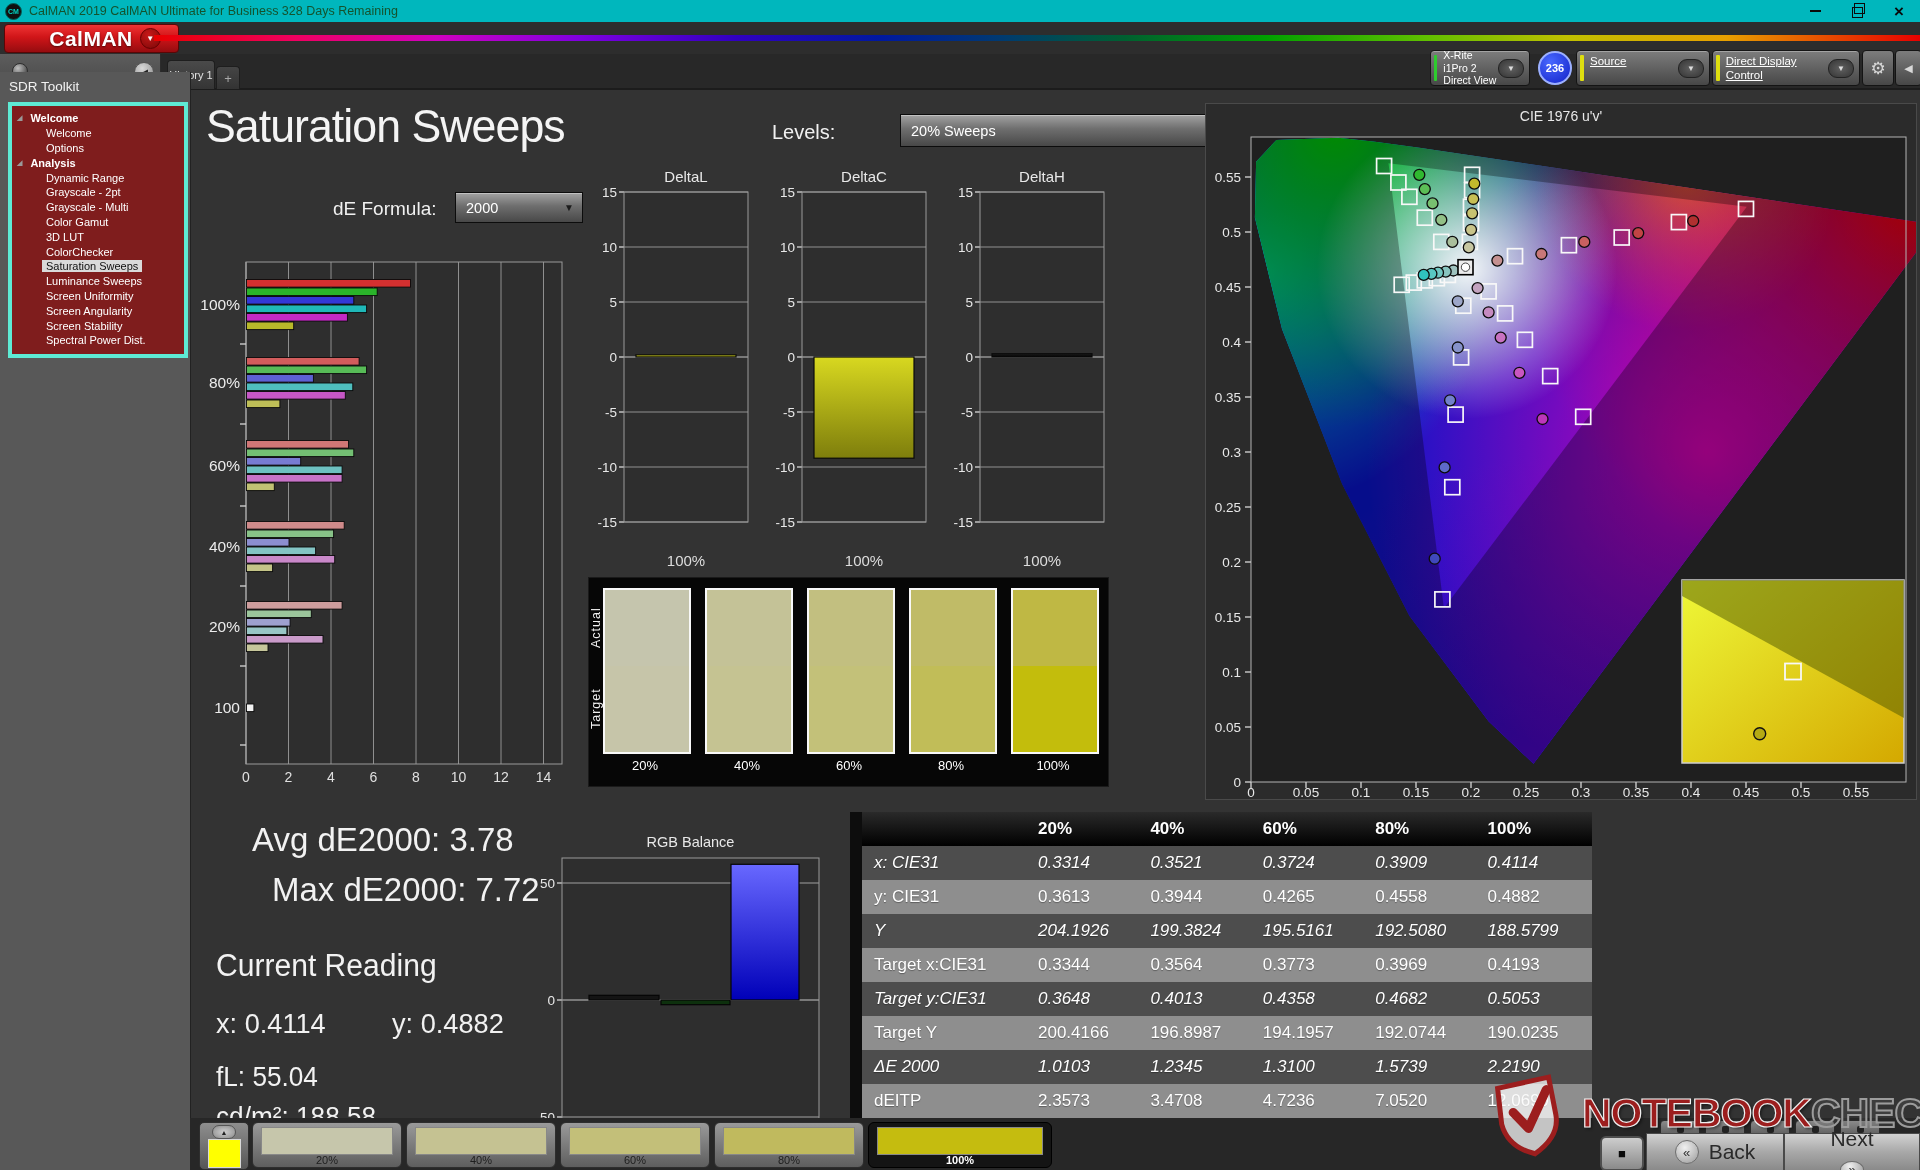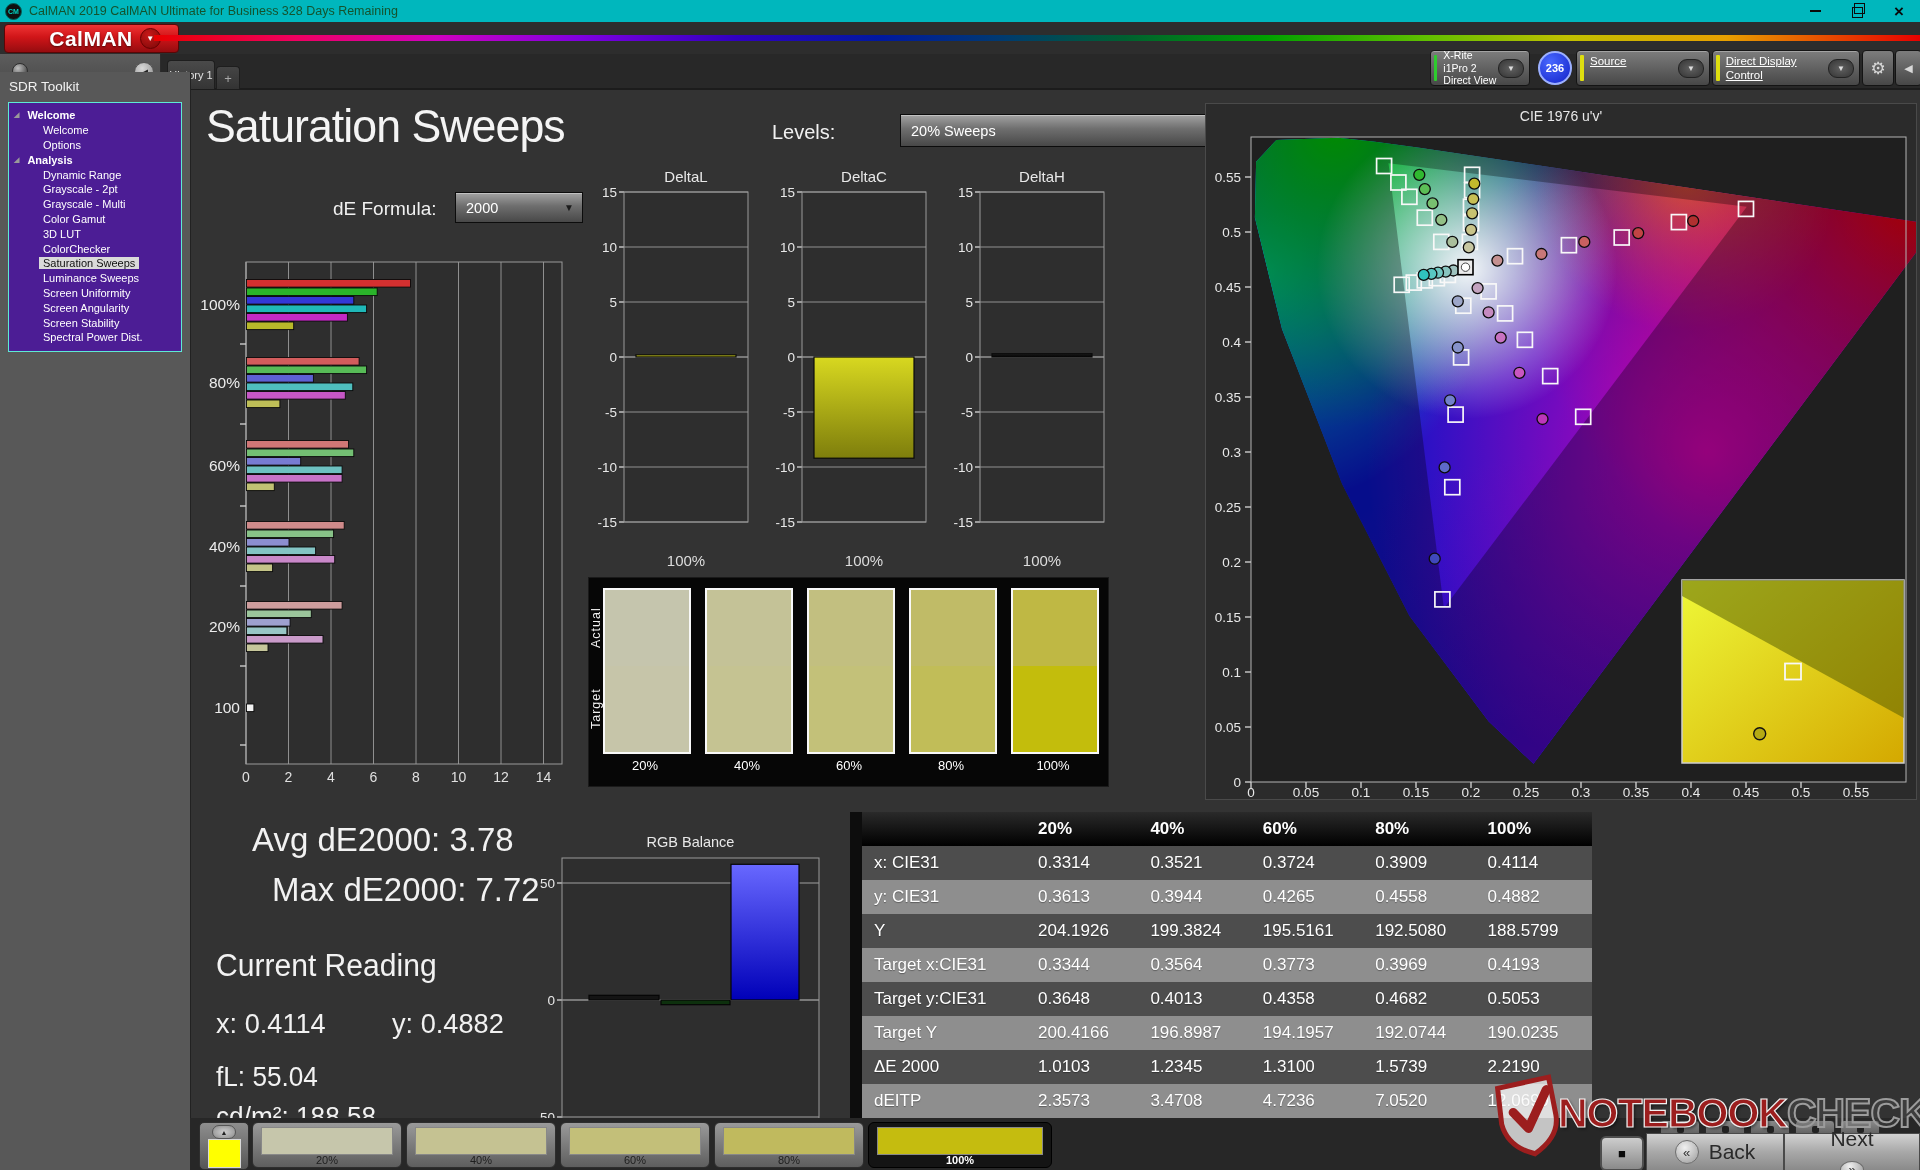--- a/index.html
+++ b/index.html
@@ -56,21 +56,21 @@
 
   
   .side-head{position:absolute;left:0;top:54px;width:160px;height:34px;background:linear-gradient(#5d5d5d,#494949);border-right:1px solid #2c2c2c;}
   .side-dot{position:absolute;left:12px;top:9px;width:14px;height:14px;border-radius:50%;
        background:radial-gradient(circle at 35% 30%,#c0c0c0,#4c4c4c 75%);border:1px solid #2e2e2e;}
   .side-collapse{position:absolute;right:6px;top:8px;width:18px;height:18px;border-radius:50%;
        background:radial-gradient(circle at 40% 30%,#d8d8d8,#888);color:#222;font-size:10px;
        display:flex;align-items:center;justify-content:center;border:1px solid #555;}
   .sidebar{position:absolute;left:0;top:72px;width:190px;bottom:0;background:#585858;border-right:1px solid #222;}
   .side-title{position:absolute;left:9px;top:7px;font-size:13.5px;color:#f2f2f2;}
-  .nav{position:absolute;left:8px;top:30px;width:172px;background:#4c1d95;border:1px solid #5eead4;padding:5px 0 6px 0;}
+  .nav{position:absolute;left:8px;top:30px;width:172px;background:#7f1d1d;border:4px solid #5eead4;padding:5px 0 6px 0;}
   .nav-item{height:14.8px;display:flex;align-items:center;font-size:11px;color:#fff;white-space:nowrap;}
   .nav-item .twisty{color:#9a9a9a;font-size:7px;margin:0 4px 0 5px;}
   .nav-item.lvl1{padding-left:30px;}
   .nav-item.parent{font-weight:bold;}
   .nav-item .lab{padding:0 4px;}
   .nav-item.sel .lab{background:#dadada;color:#101010;}
 
   
   .page-title{position:absolute;left:206px;top:98px;font-size:47px;color:#f4f4f4;letter-spacing:-1px;
        transform:scaleX(.95);transform-origin:left;}
@@ -96,21 +96,21 @@
   #cie-svg{position:absolute;left:0;top:22px;}
 
   
   .stat{position:absolute;color:#f2f2f2;transform:scaleX(.97);transform-origin:left;}
   #rgb-chart{position:absolute;left:528px;top:832px;width:300px;height:335px;}
 
   
   .dtable{position:absolute;left:850px;top:812px;width:742px;border-left:12px solid #0d0d0d;box-sizing:border-box;}
   .trow{display:grid;grid-template-columns:168px repeat(5,1fr);height:34px;align-items:center;}
   .trow.head{background:linear-gradient(#2a2a2a,#000);color:#fff;font-weight:bold;}
-  .trow.dark{background:#4d4d4d;} .trow.light{background:#8e8e8e;}
+  .trow.dark{background:#4d4d4d;font-style:italic;} .trow.light{background:#8e8e8e;}
   .trow div{font-size:17px;color:#fff;padding-left:8px;text-shadow:0 1px 1px rgba(0,0,0,.35);}
   .trow div.rl{padding-left:12px;}
 
   
   .bottom-row{position:absolute;left:190px;top:1118px;right:0;bottom:0;background:#272727;}
   .mini-panel{position:absolute;left:199px;top:1122px;width:48px;height:46px;border-radius:5px;
        background:linear-gradient(#8e8e8e,#565656);border:1px solid #2e2e2e;}
   .up-btn{position:absolute;left:12px;top:2px;width:22px;height:12px;border-radius:7px;
        background:radial-gradient(#cfcfcf,#8a8a8a);color:#222;font-size:7px;display:flex;align-items:center;justify-content:center;border:1px solid #555;}
   .cur-color{position:absolute;left:8px;top:16px;width:31px;height:27px;border:1px solid #d8d8d8;}
@@ -131,21 +131,21 @@
        display:flex;align-items:center;justify-content:center;}
   .nav-btn{position:absolute;top:1133px;height:36px;background:linear-gradient(#d2d2d2 0%,#a8a8a8 50%,#8a8a8a 100%);
        border:1px solid #4a4a4a;display:flex;align-items:center;justify-content:center;gap:10px;
        font-size:21px;color:#2a2a2a;}
   .nav-glyph{width:22px;height:22px;border-radius:50%;background:radial-gradient(circle at 40% 30%,#f0f0f0,#9a9a9a);
        border:1px solid #6e6e6e;font-size:13px;color:#333;display:flex;align-items:center;justify-content:center;}
 
   
   .wm{position:absolute;left:1500px;top:1062px;width:430px;height:110px;pointer-events:none;}
   .wm-text{position:absolute;left:58px;top:28px;font-size:41px;font-weight:bold;white-space:nowrap;letter-spacing:-1px;}
-  .wm-1{color:#9c1e1e;-webkit-text-stroke:1.2px #f0f0f0;text-shadow:2px 2px 3px rgba(0,0,0,.45);}
+  .wm-1{color:#9c1e1e;-webkit-text-stroke:1.2px #f0f0f0;text-shadow:2px 2px 3px rgba(0,0,0,.45);margin-left:24px;}
   .wm-2{color:rgba(90,90,90,.25);-webkit-text-stroke:2px #9c9c9c;}
 </style>
 </head>
 <body>
 
 <div class="screen">
 
   <div class="titlebar">
     <span class="cm-icon">
         <span>CM</span>

